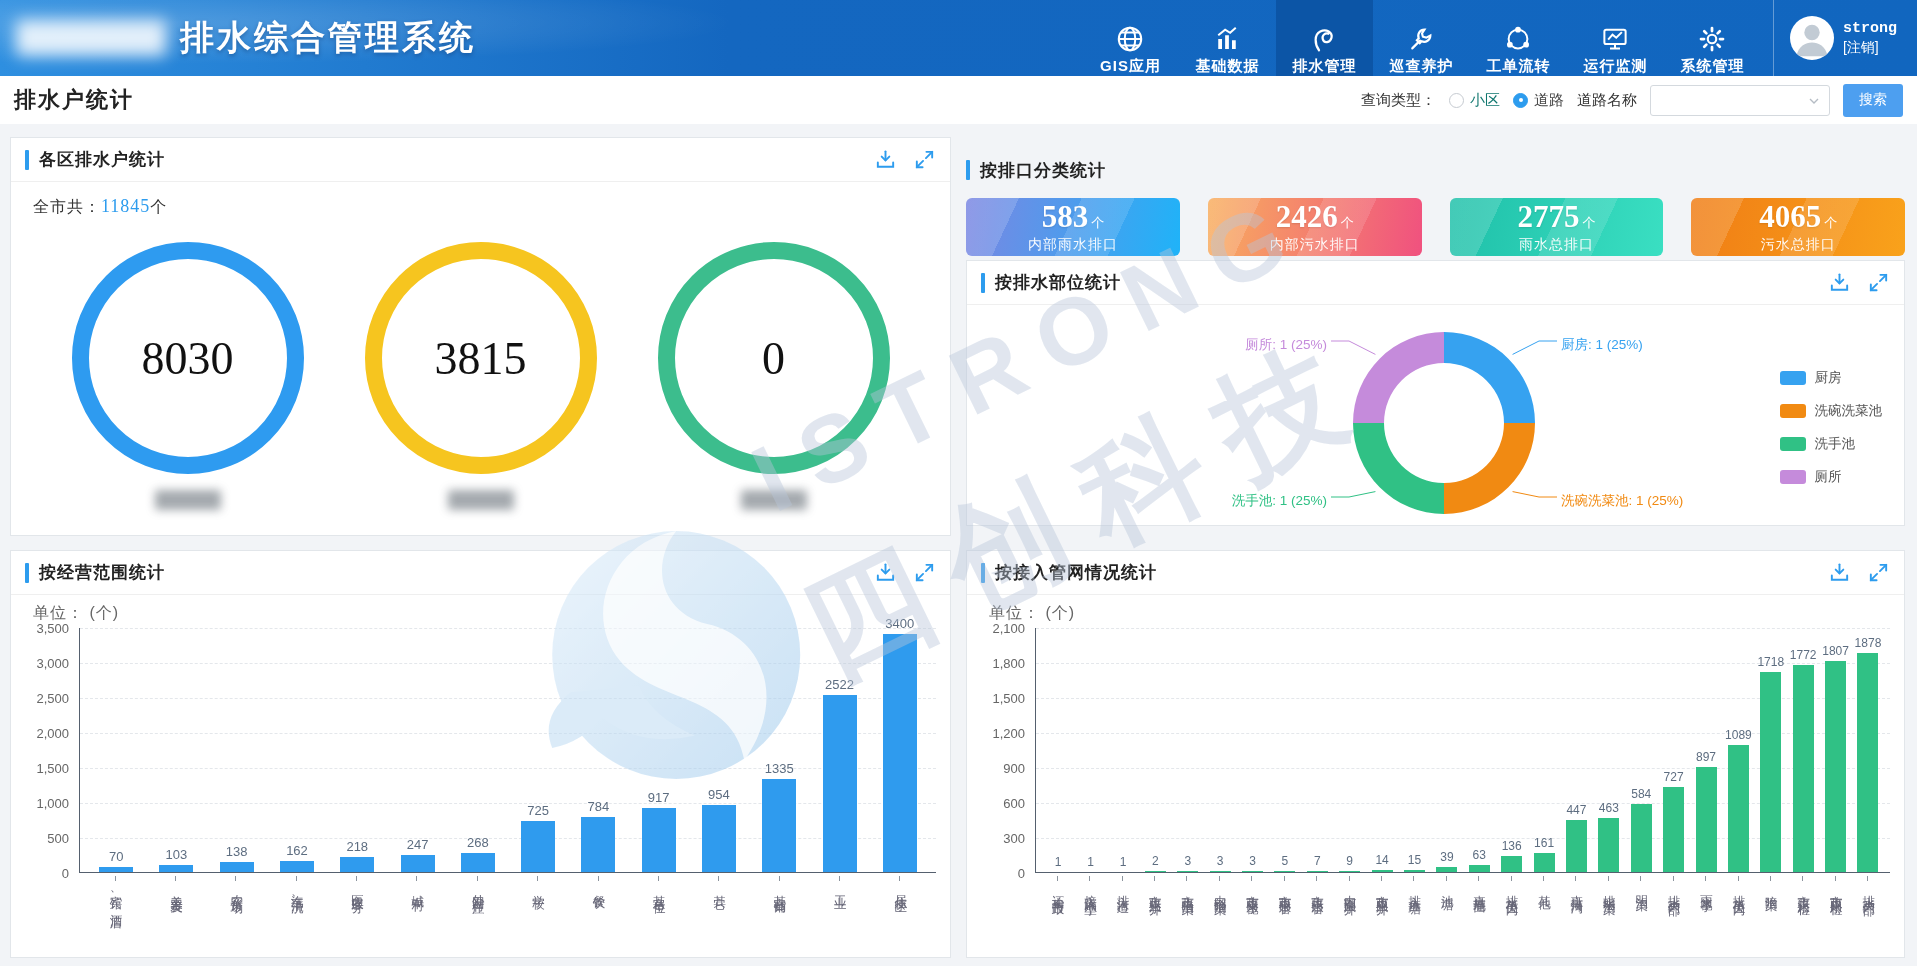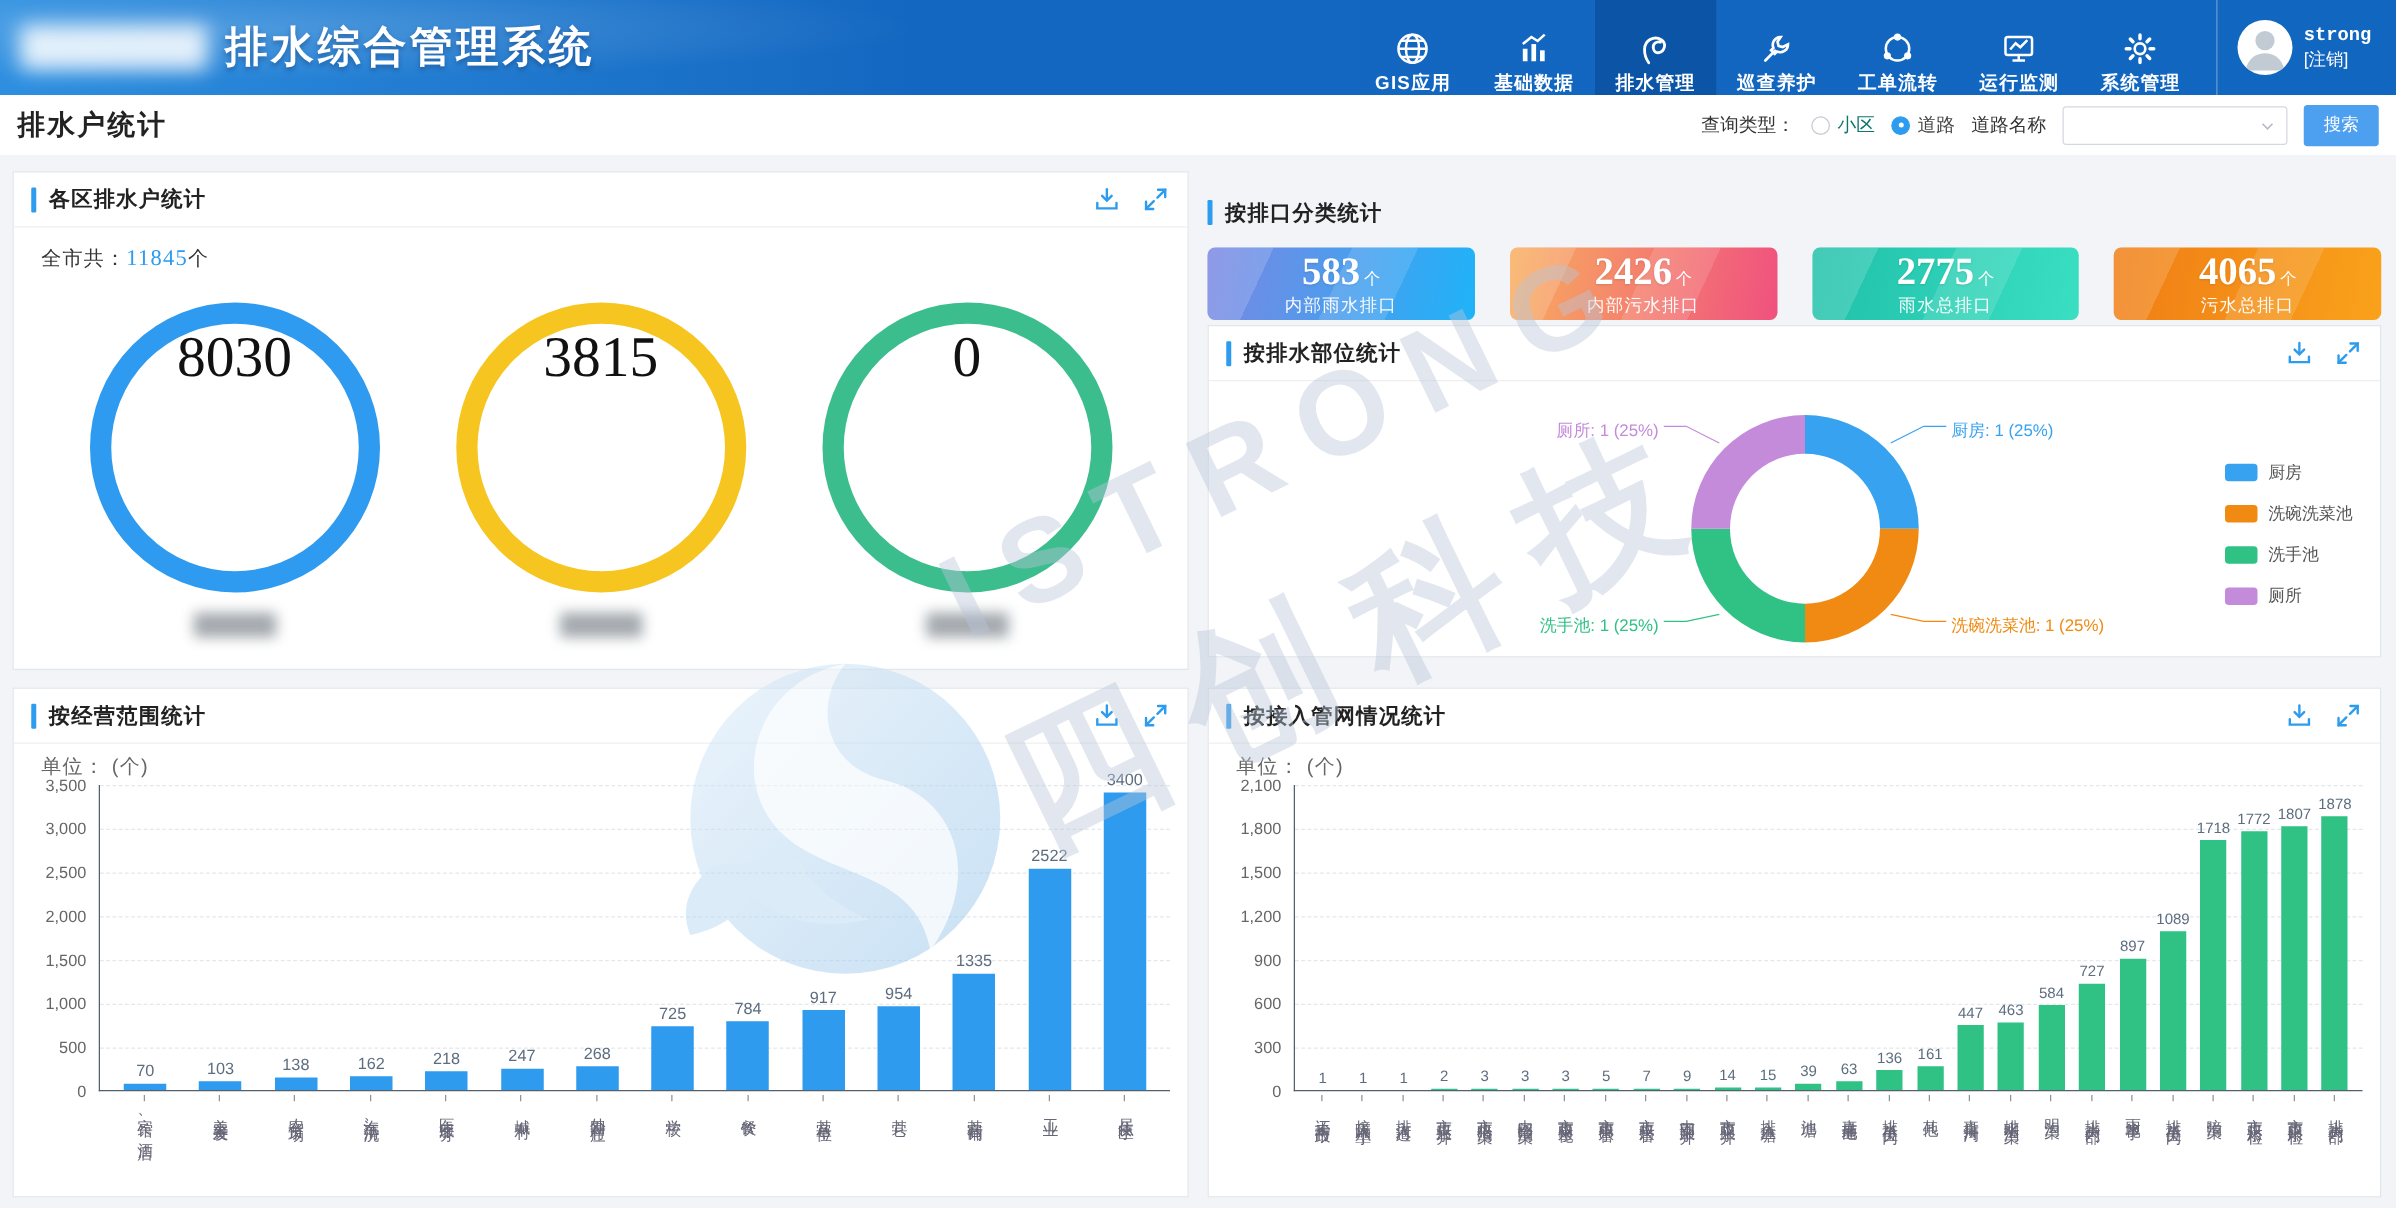--- a/index.html
+++ b/index.html
@@ -57,21 +57,21 @@
   #sec-outlet .panel-head { border-bottom:none; padding:0; height:32px; }
   #p-position { left:966px; top:260px; width:939px; height:266px; }
   #p-business { left:10px; top:550px; width:941px; height:408px; }
   #p-network { left:966px; top:550px; width:939px; height:408px; }
   
   .total-line { font-size:16px; color:#333; padding:14px 0 0 22px; letter-spacing:1px; }
   .total-line .tv { color:#2d9cee; font-family:"Liberation Serif","DejaVu Serif",serif; font-size:18px; }
   .rings { display:flex; justify-content:space-around; margin-top:24px; padding:0 30px; }
   .ring-wrap { display:flex; flex-direction:column; align-items:center; }
   .ring { width:232px; height:232px; border-radius:50%; border-style:solid; border-width:17px;
-    display:flex; align-items:flex-start; justify-content:center; }
+    display:flex; align-items:center; justify-content:center; }
   .ring-num { font-family:"Liberation Serif","DejaVu Serif",serif; font-size:46px; color:#111; }
   .redact { width:66px; height:20px; margin-top:16px; background:#7e858c; opacity:.7; filter:blur(5px); border-radius:2px; }
   
   .cards { display:flex; gap:28px; margin-top:12px; }
   .card { flex:1; height:58px; border-radius:6px; color:#fff; position:relative; overflow:hidden;
     display:flex; flex-direction:column; align-items:center; justify-content:center; }
   .card::before { content:""; position:absolute; inset:0;
     background:linear-gradient(115deg,rgba(255,255,255,.16) 0 22%,transparent 22% 48%,rgba(255,255,255,.13) 48% 70%,transparent 70%); }
   .card .row1 { display:flex; align-items:baseline; line-height:1; }
   .card .num { font-family:"Liberation Serif","DejaVu Serif",serif; font-size:31px; font-weight:bold; text-shadow:0 1px 2px rgba(0,0,0,.12); }

